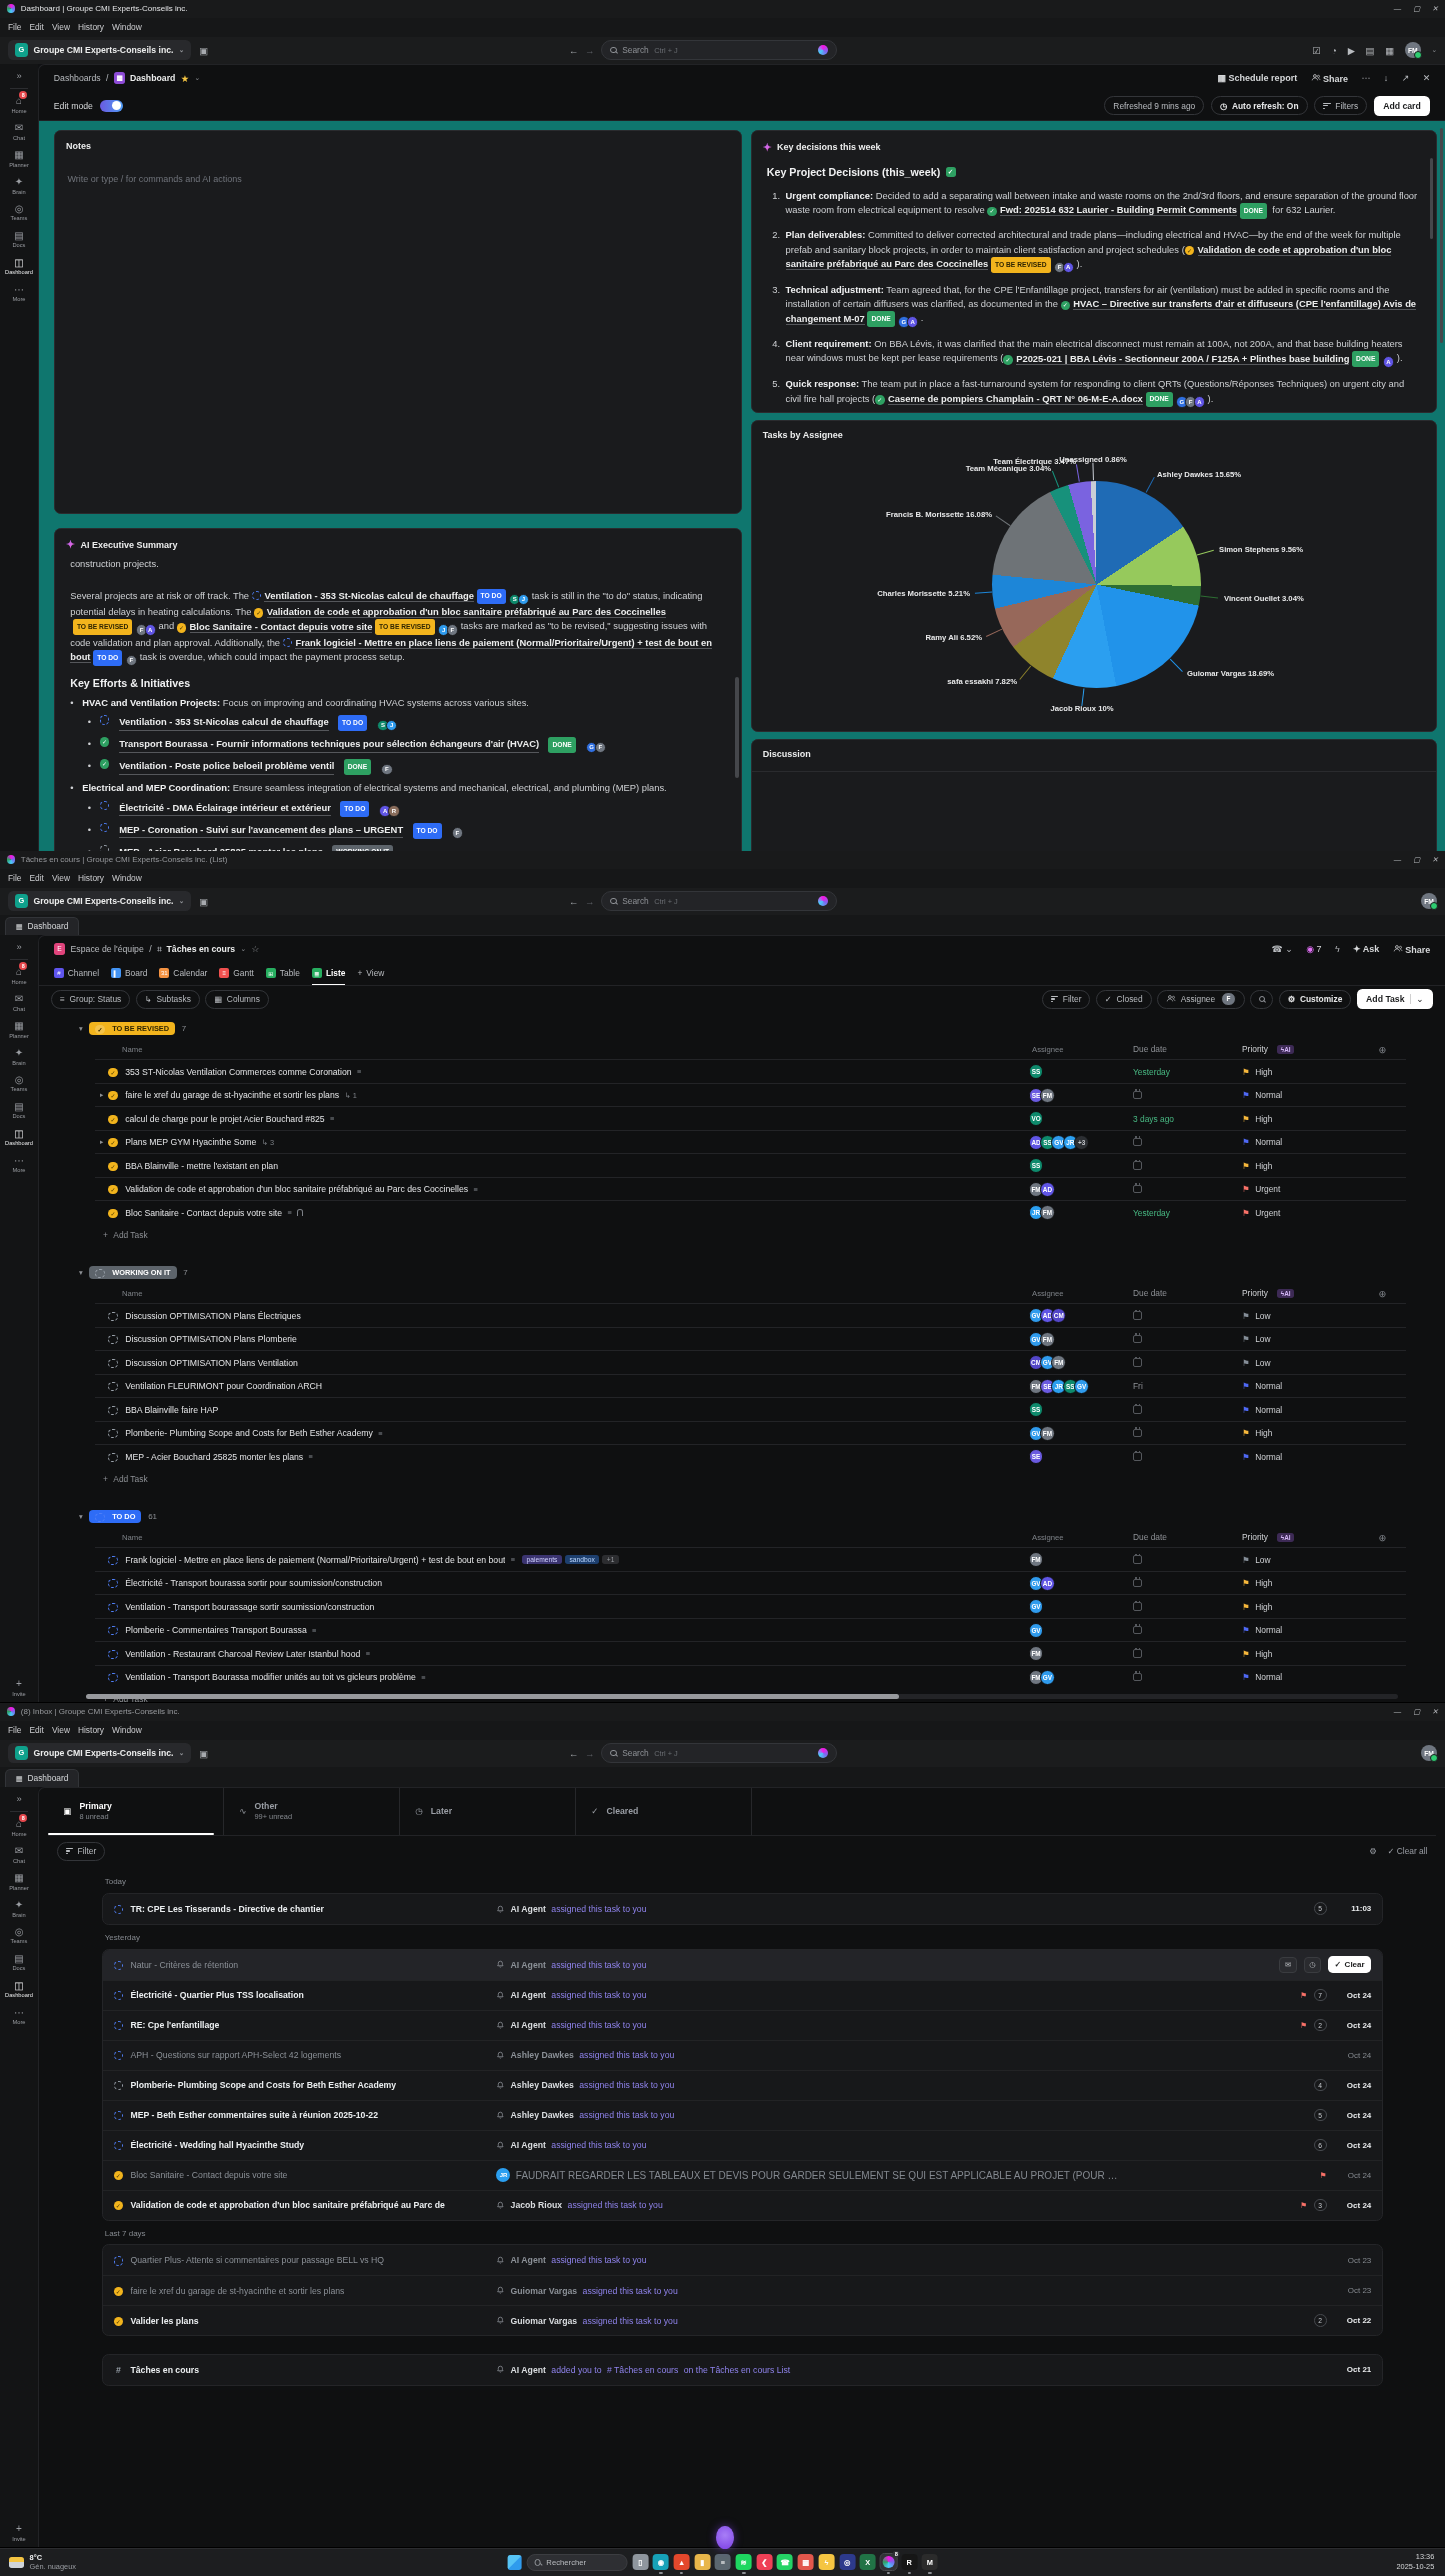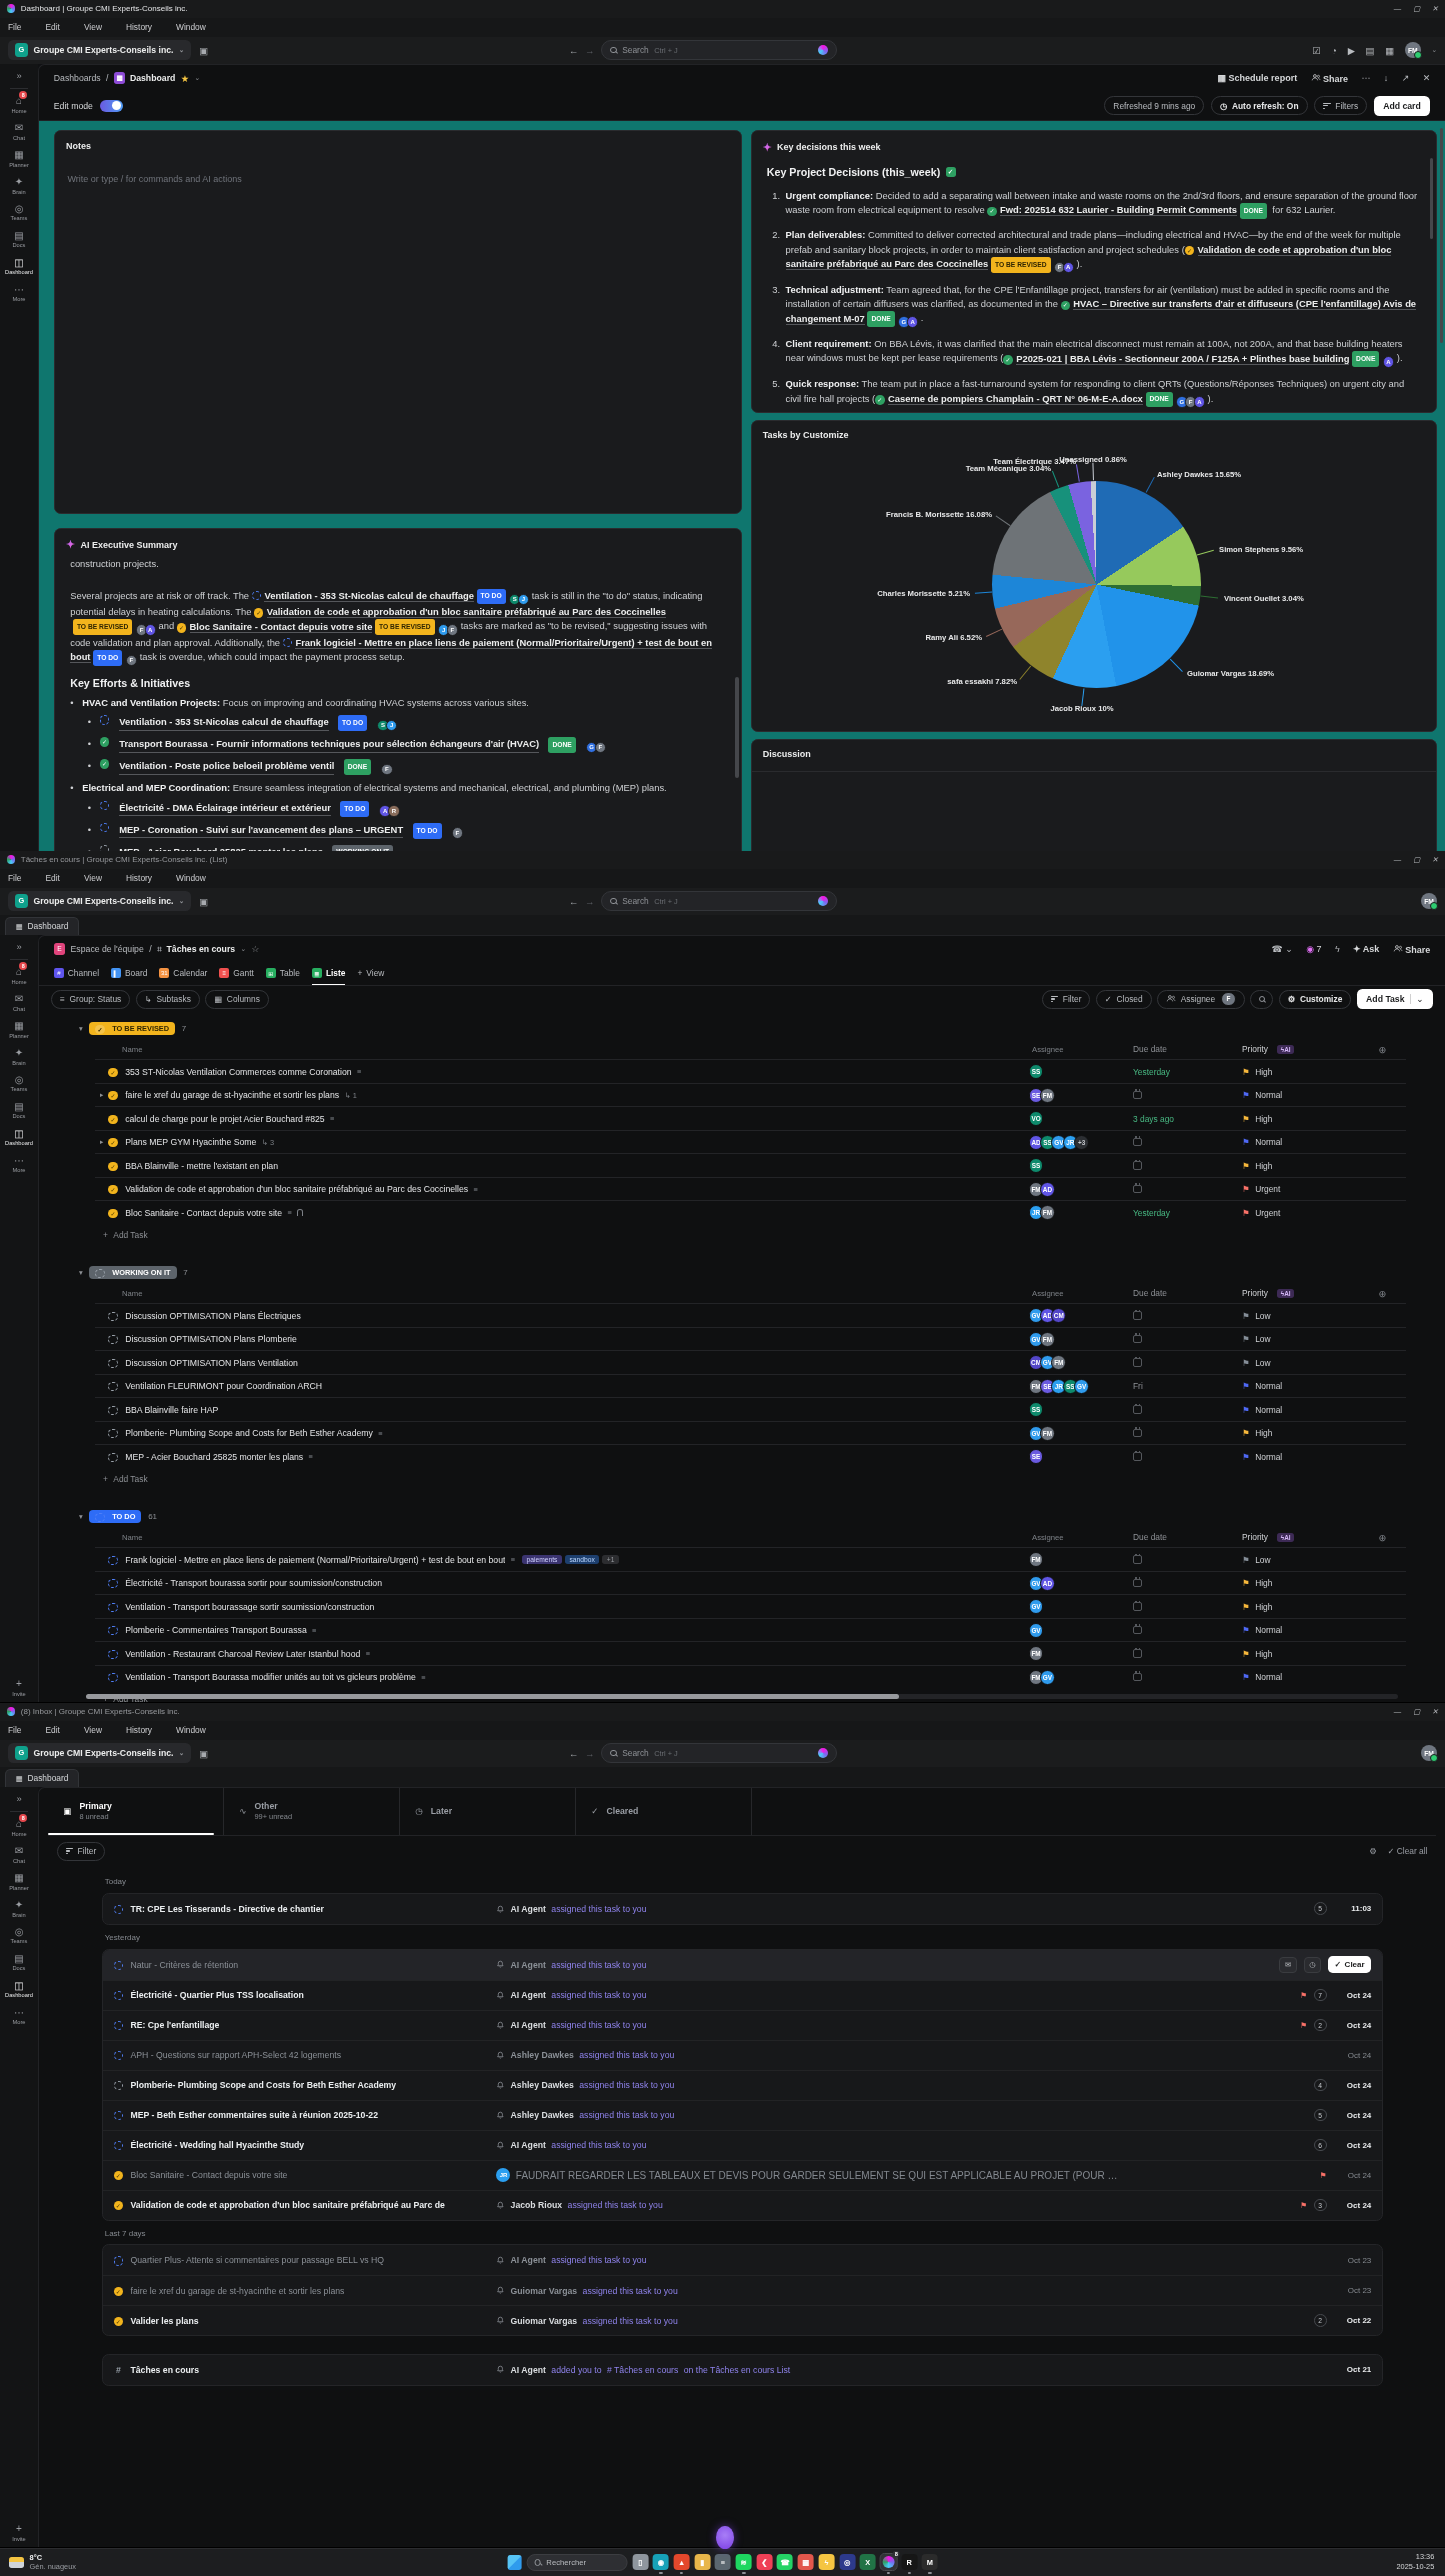--- a/index.html
+++ b/index.html
@@ -6,21 +6,21 @@
     font-family:"Liberation Sans",sans-serif;color:#d9dadc;position:relative;overflow:hidden;}
   *{box-sizing:border-box;}
   b{color:#f0f1f2;}
   .window{position:absolute;left:0;width:1445px;background:#101113;overflow:hidden;display:flex;flex-direction:column;border-bottom:0.7px solid #000;}
   
   .titlebar{height:17.5px;background:#191a1b;display:flex;align-items:center;gap:5.4px;padding:0 6.7px;font-size:8px;flex:0 0 auto;}
   .appdot{width:8.7px;height:8.7px;border-radius:50%;background:conic-gradient(#fa12e3,#7b68ee,#49ccf9,#2ea062,#fa12e3);flex:0 0 auto;}
   .tb-title{color:#e4e5e7;}
   .dim-title .tb-title{color:#97999d;}
   .tb-ctrls{margin-left:auto;display:flex;gap:12px;color:#b7b9bd;font-size:7.4px;}
-  .menubar{height:19px;background:#161718;display:flex;align-items:center;gap:24px;padding:0 8px;font-size:8.4px;color:#cccdd0;flex:0 0 auto;}
+  .menubar{height:19px;background:#161718;display:flex;align-items:center;gap:8px;padding:0 8px;font-size:8.4px;color:#cccdd0;flex:0 0 auto;}
   .wsrow{height:27px;background:#1b1c1d;display:flex;align-items:center;padding:0 8px;flex:0 0 auto;position:relative;}
   .ws-pill{background:#28292c;border-radius:5.4px;height:20px;display:flex;align-items:center;gap:5.4px;padding:0 6.7px;font-size:8.7px;font-weight:bold;color:#eceded;}
   .ws-logo{width:13.4px;height:13.4px;border-radius:3.4px;background:#0fa18c;color:#fff;font-size:7.4px;font-weight:bold;display:flex;align-items:center;justify-content:center;}
   .caret{color:#8d9095;font-size:6.7px;}
   .clip-ic{color:#a7aaae;font-size:9.4px;margin-left:8px;}
   .nav-search{position:absolute;left:569px;display:flex;align-items:center;gap:6.7px;}
   .nav-arrow{color:#9a9da2;font-size:9.4px;}
   .nav-arrow.fwd{color:#5b5e63;}
   .searchpill{width:236px;height:20px;background:#232427;border:0.7px solid #333539;border-radius:10px;display:flex;align-items:center;gap:5.4px;padding:0 8px;color:#8e9196;font-size:8.4px;}
   .kbd{color:#6a6d72;font-size:7.4px;}
@@ -355,21 +355,21 @@
               </div>
               <div class="dec-item">
                 <span class="dec-num">5.</span>
                 <span class="dec-body"><b class="seg-b">Quick response:</b><span class="seg-t"> The team put in place a fast-turnaround system for responding to client QRTs (Questions/Réponses Techniques) on urgent city and civil fire hall projects (</span><span class="sic sic-done">✓</span><span class="tlink">Caserne de pompiers Champlain - QRT N° 06-M-E-A.docx</span><span class="chip chip-done">DONE</span><span class="avgrp"><span class="mini-av" style="background: rgb(47, 111, 224);">G</span><span class="mini-av" style="background: rgb(111, 118, 128);">F</span><span class="mini-av" style="background: rgb(96, 85, 229);">A</span></span><span class="seg-t"> ).</span></span>
               </div>
             </div>
           <div class="sb-v" style="right:2.7px;top:27px;height:81px;"></div>
         </div>
         <div class="card" style="left:712px;top:299px;width:686px;height:312px;">
           <div class="card-title">
-              <span>Tasks by Customize</span>
+              <span>Tasks by Assignee</span>
             </div>
           <div id="pie-zone" style="position:absolute;inset:0;">
               <div class="pie" style="left: 240px; top: 60px; width: 209px; height: 207px; background: conic-gradient(rgb(31, 107, 181) 0deg, rgb(31, 107, 181) 56.34deg, rgb(150, 201, 92) 56.34deg, rgb(150, 201, 92) 90.756deg, rgb(45, 110, 51) 90.756deg, rgb(45, 110, 51) 101.7deg, rgb(33, 147, 234) 101.7deg, rgb(33, 147, 234) 168.984deg, rgb(43, 159, 240) 168.984deg, rgb(43, 159, 240) 204.984deg, rgb(143, 132, 44) 204.984deg, rgb(143, 132, 44) 233.136deg, rgb(151, 104, 90) 233.136deg, rgb(151, 104, 90) 256.608deg, rgb(29, 134, 216) 256.608deg, rgb(29, 134, 216) 275.364deg, rgb(110, 115, 119) 275.364deg, rgb(110, 115, 119) 333.252deg, rgb(23, 145, 123) 333.252deg, rgb(23, 145, 123) 344.196deg, rgb(122, 99, 224) 344.196deg, rgb(122, 99, 224) 356.688deg, rgb(201, 206, 214) 356.688deg, rgb(201, 206, 214) 359.784deg);"></div>
               <svg style="position:absolute;inset:0;width:100%;height:100%;" viewBox="0 0 1020 462" width="685" height="310">
                 <line x1="587.6459231100534" y1="106.478081713248" x2="599.9202436283957" y2="83.55776199878935" stroke="#1f6bb5" stroke-width="1.5"></line>
                 <line x1="663.6129441836914" y1="199.81893015456012" x2="688.5484348809733" y2="192.45541851365348" stroke="#96c95c" stroke-width="1.5"></line>
                 <line x1="669.0792984240924" y1="260.92368755003815" x2="694.9258481614411" y2="263.74430214171116" stroke="#2d6e33" stroke-width="1.5"></line>
                 <line x1="623.6482614208408" y1="354.9651241038687" x2="641.9229716576475" y2="373.45931145451345" stroke="#2193ea" stroke-width="1.5"></line>
                 <line x1="495.0316218725346" y1="398.8425026638794" x2="491.870225517957" y2="424.6495864411926" stroke="#2b9ff0" stroke-width="1.5"></line>
                 <line x1="415.6991160950825" y1="365.1318959791844" x2="399.31563544426297" y2="385.3205453090484" stroke="#8f842c" stroke-width="1.5"></line>

